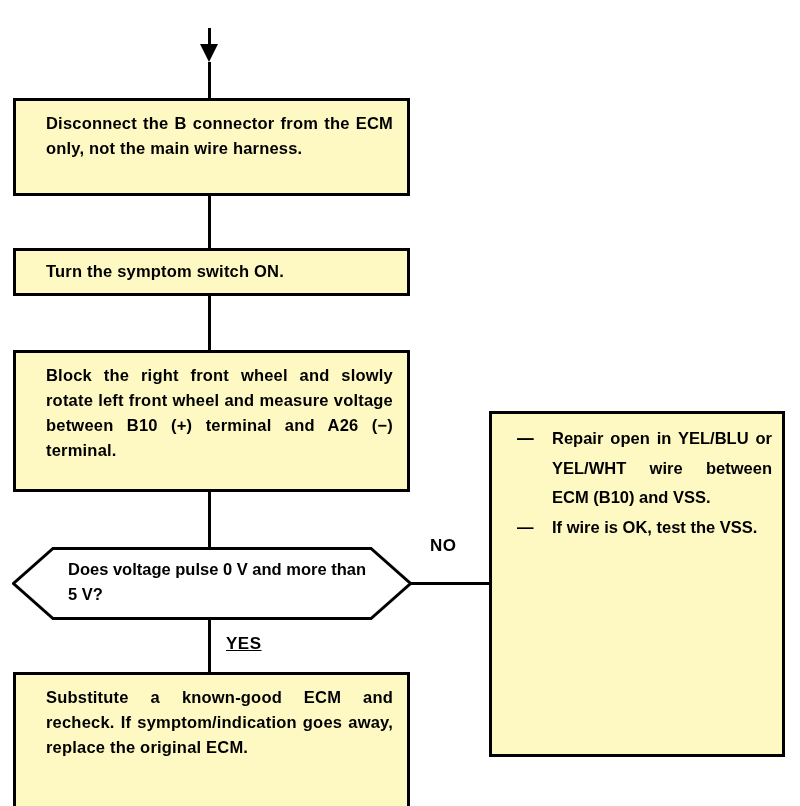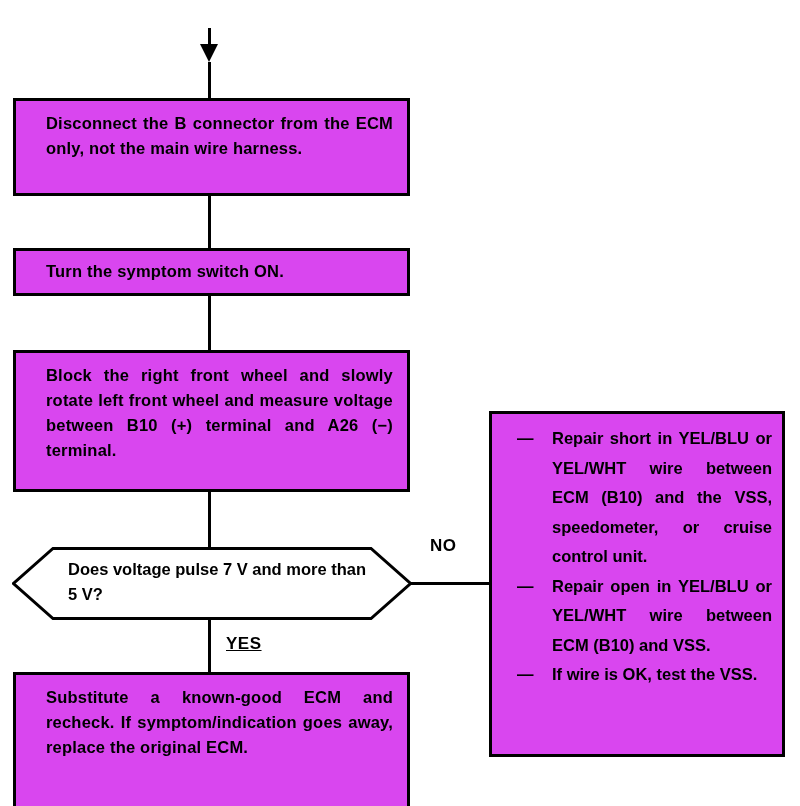--- a/index.html
+++ b/index.html
@@ -15,21 +15,21 @@
     font-family: "Liberation Sans", sans-serif;
     color: #000000;
     overflow: hidden;
   }
 
   
   .node {
     position: absolute;
     box-sizing: border-box;
     border: 3px solid #000;
-    background: #d946ef;
+    background: #fef9c3;
   }
 
   
   #continued {
     position: absolute;
     left: 0;
     top: 0;
     width: 420px;
     text-align: center;
     font-size: 19px;
@@ -168,39 +168,38 @@
   <div class="node" id="box-measure">
     <div class="box-text just">Block the right front wheel and slowly rotate left front wheel and measure voltage between B10 (+) terminal and A26 (−) terminal.</div>
   </div>
 
   <div class="conn-v" style="left:208px; top:492px; height:55px;"></div>
 
   <div id="decision">
     <svg width="400" height="73" viewBox="0 0 400 73">
       <polygon points="41,1.5 359,1.5 398.5,36.5 359,71.5 41,71.5 1.5,36.5" fill="#ffffff" stroke="#000000" stroke-width="3"></polygon>
     </svg>
-    <div class="dec-text">Does voltage pulse 7 V and more than 5 V?</div>
+    <div class="dec-text">Does voltage pulse 0 V and more than 5 V?</div>
   </div>
 
   <div class="conn-h" style="left:410px; top:582px; width:79px;"></div>
   <div id="label-no">NO</div>
 
   <div class="conn-v" style="left:208px; top:620px; height:52px;"></div>
   <div id="label-yes">YES</div>
 
   <div class="node" id="box-substitute">
     <div class="box-text just">Substitute a known-good ECM and recheck. If symptom/indication goes away, replace the original ECM.</div>
   </div>
 
   <div class="node" id="box-repair">
     <div id="repair-list">
 
       <div class="bullet">
         <span class="dash">—</span>
-        <span>Repair short in YEL/BLU or YEL/WHT wire between ECM (B10) and the VSS, speedometer, or cruise control unit.</span>
       </div>
 
       <div class="bullet">
         <span class="dash">—</span>
         <span>Repair open in YEL/BLU or YEL/WHT wire between ECM (B10) and VSS.</span>
       </div>
 
       <div class="bullet">
         <span class="dash">—</span>
         <span>If wire is OK, test the VSS.</span>

